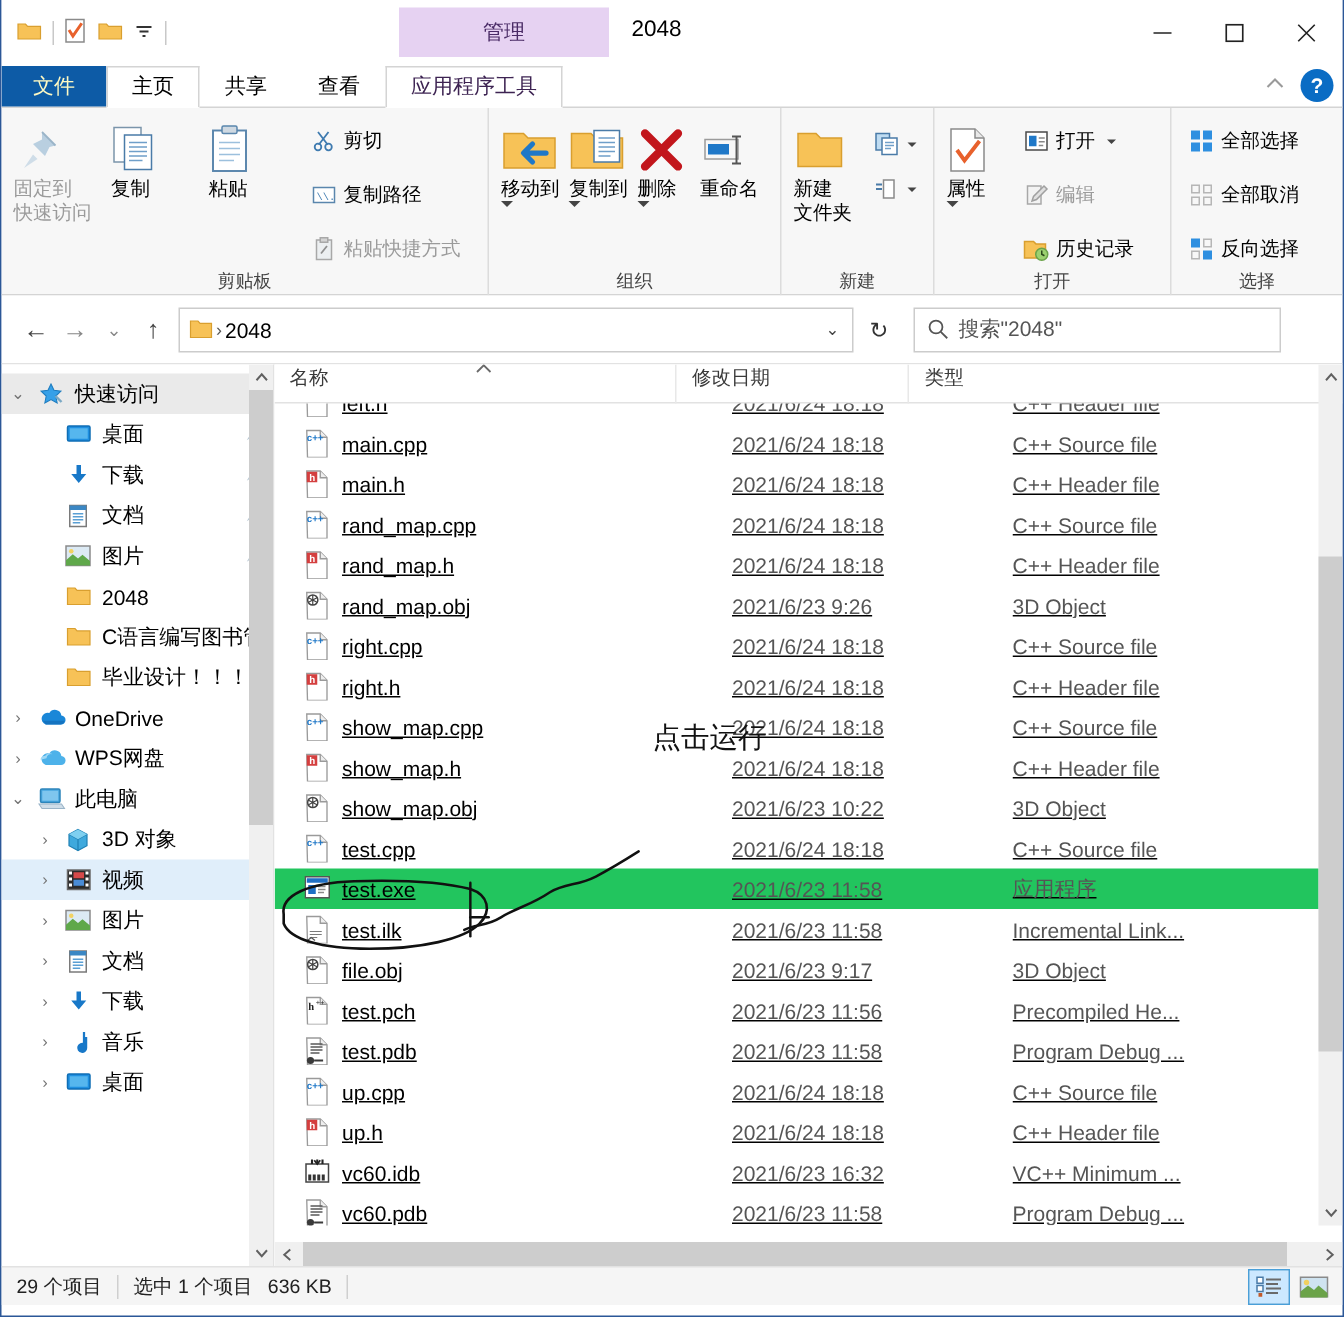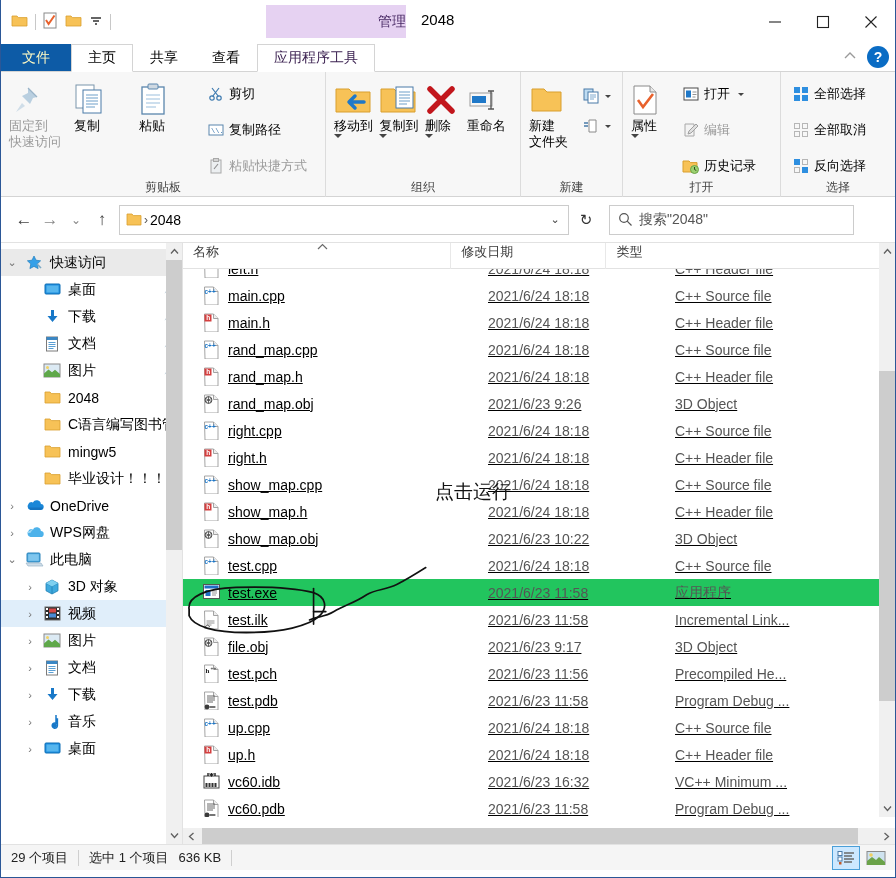--- a/index.html
+++ b/index.html
@@ -33,21 +33,21 @@
     height: 24px;
   }
   .qat .sep {
     width: 1px; height: 16px; background: #c8c8c8;
   }
   .ctx-tabgroup {
     position: absolute;
     left: 265px; top: 5px;
     width: 140px; height: 33px;
     background: #e6d2f2;
-    display: flex; align-items: center; justify-content: flex-end;
+    display: flex; align-items: center; justify-content: center;
   }
   .ctx-tabgroup span {
     font-size: 14px; color: #4a2b66;
   }
   .win-title {
     position: absolute; left: 420px; top: 11px;
     font-size: 15px; color: #000;
   }
   .wincontrols {
     position: absolute; right: 0; top: 0;
@@ -816,29 +816,20 @@
             </span>
             <span class="ntx">C语言编写图书管</span>
           </div>
           <div class="navitem">
             <span class="tw" style="margin-left:18px"></span>
             <span class="nic">
               <svg width="17" height="15" viewBox="0 0 17 15">
                 <path d="M1 2h5l1.4 1.6H16V13H1z" fill="#f7c257" stroke="#d99f2f" stroke-width="0.8"></path>
               </svg>
             </span>
-            <span class="ntx">mingw5</span>
-          </div>
-          <div class="navitem">
-            <span class="tw" style="margin-left:18px"></span>
-            <span class="nic">
-              <svg width="17" height="15" viewBox="0 0 17 15">
-                <path d="M1 2h5l1.4 1.6H16V13H1z" fill="#f7c257" stroke="#d99f2f" stroke-width="0.8"></path>
-              </svg>
-            </span>
             <span class="ntx">毕业设计！！！</span>
           </div>
           <div class="navitem">
             <span class="tw" style="margin-left:0px">›</span>
             <span class="nic">
               <svg width="19" height="13" viewBox="0 0 19 13">
                 <path d="M5.5 11h10a3 3 0 0 0 .4-6 4.3 4.3 0 0 0-8-1.6A3.3 3.3 0 0 0 5.5 11z" fill="#1a87d8"></path>
                 <path d="M5.5 11h10a3 3 0 0 0 2.5-2.5H3.5z" fill="#1473c0"></path>
               </svg>
             </span>

